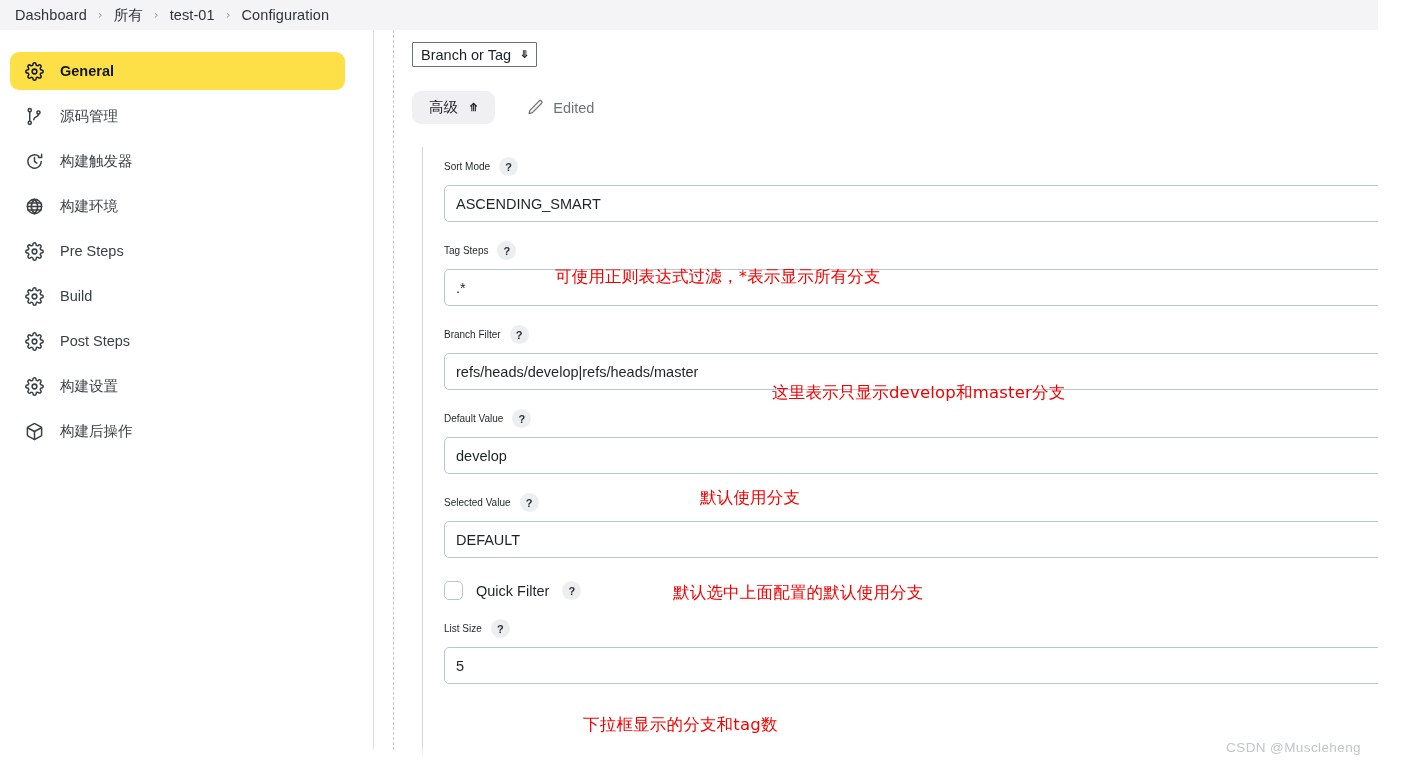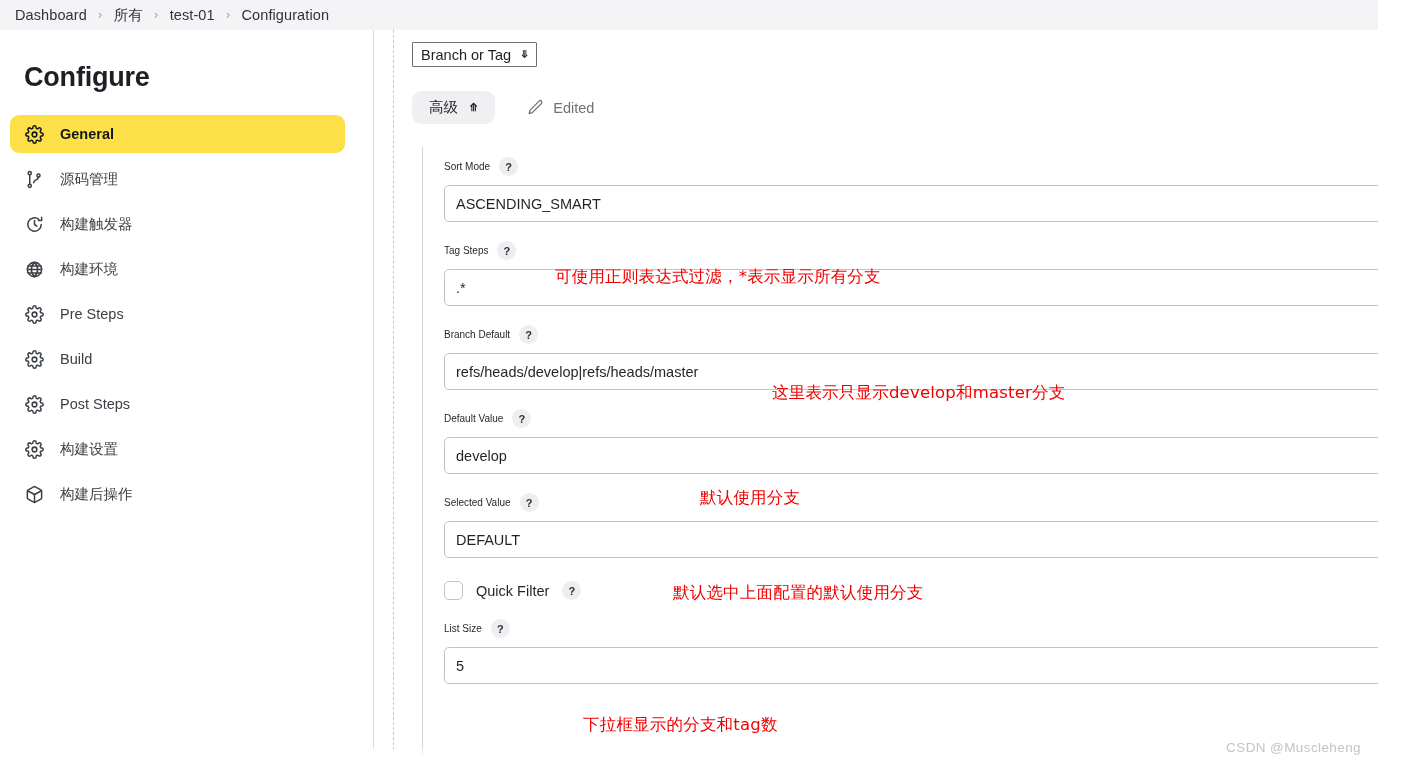--- a/index.html
+++ b/index.html
@@ -144,21 +144,20 @@
     <span class="crumb">Dashboard</span>
     <span class="crumb-sep">›</span>
     <span class="crumb cjk">所有</span>
     <span class="crumb-sep">›</span>
     <span class="crumb">test-01</span>
     <span class="crumb-sep">›</span>
     <span class="crumb">Configuration</span>
   </div>
 
   <div class="sidebar">
-    <div class="configure-title">Configure</div>
     <div class="nav">
 
       <div class="nav-item active">
         <span class="ico">
           <svg width="19" height="19" viewBox="0 0 24 24" fill="none" stroke="#14171a" stroke-width="1.9" stroke-linecap="round" stroke-linejoin="round">
             <circle cx="12" cy="12" r="3"></circle>
             <path d="M19.4 15a1.65 1.65 0 0 0 .33 1.82l.06.06a2 2 0 1 1-2.83 2.83l-.06-.06a1.65 1.65 0 0 0-1.82-.33 1.65 1.65 0 0 0-1 1.51V21a2 2 0 1 1-4 0v-.09A1.65 1.65 0 0 0 9 19.4a1.65 1.65 0 0 0-1.82.33l-.06.06a2 2 0 1 1-2.83-2.83l.06-.06A1.65 1.65 0 0 0 4.6 15a1.65 1.65 0 0 0-1.51-1H3a2 2 0 1 1 0-4h.09A1.65 1.65 0 0 0 4.6 9a1.65 1.65 0 0 0-.33-1.82l-.06-.06a2 2 0 1 1 2.83-2.83l.06.06A1.65 1.65 0 0 0 9 4.6a1.65 1.65 0 0 0 1-1.51V3a2 2 0 1 1 4 0v.09a1.65 1.65 0 0 0 1 1.51 1.65 1.65 0 0 0 1.82-.33l.06-.06a2 2 0 1 1 2.83 2.83l-.06.06A1.65 1.65 0 0 0 19.4 9a1.65 1.65 0 0 0 1.51 1H21a2 2 0 1 1 0 4h-.09a1.65 1.65 0 0 0-1.51 1z"></path>
           </svg>
         </span>
         <span class="nav-label">General</span>
@@ -295,21 +294,21 @@
       <div class="field">
         <div class="field-label-row">
           <span class="field-label">Tag Steps</span>
           <span class="help">?</span>
         </div>
         <input class="input" type="text" value=".*" style="">
       </div>
 
       <div class="field">
         <div class="field-label-row">
-          <span class="field-label">Branch Default</span>
+          <span class="field-label">Branch Filter</span>
           <span class="help">?</span>
         </div>
         <input class="input" type="text" value="refs/heads/develop|refs/heads/master" style="">
       </div>
 
       <div class="field">
         <div class="field-label-row">
           <span class="field-label">Default Value</span>
           <span class="help">?</span>
         </div>

